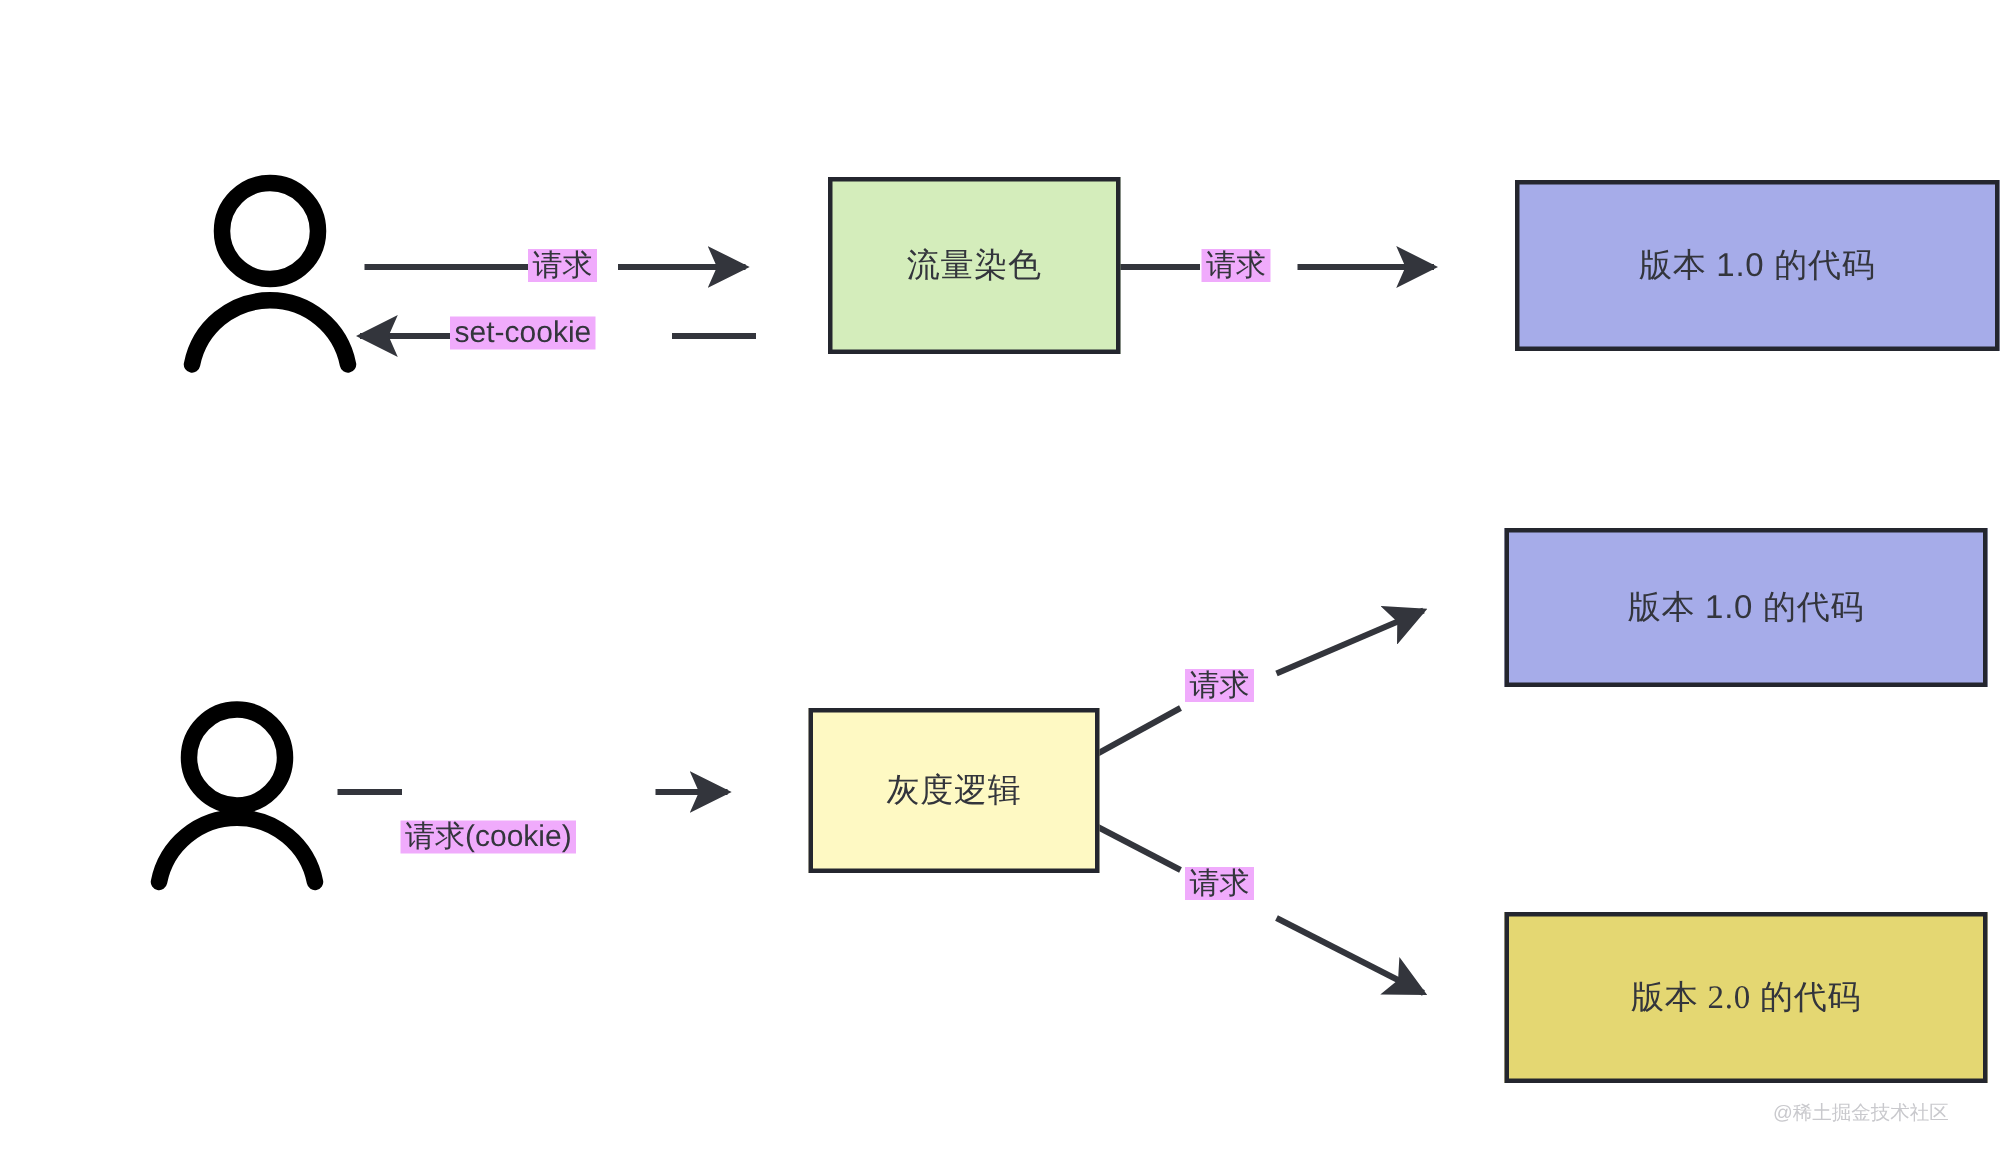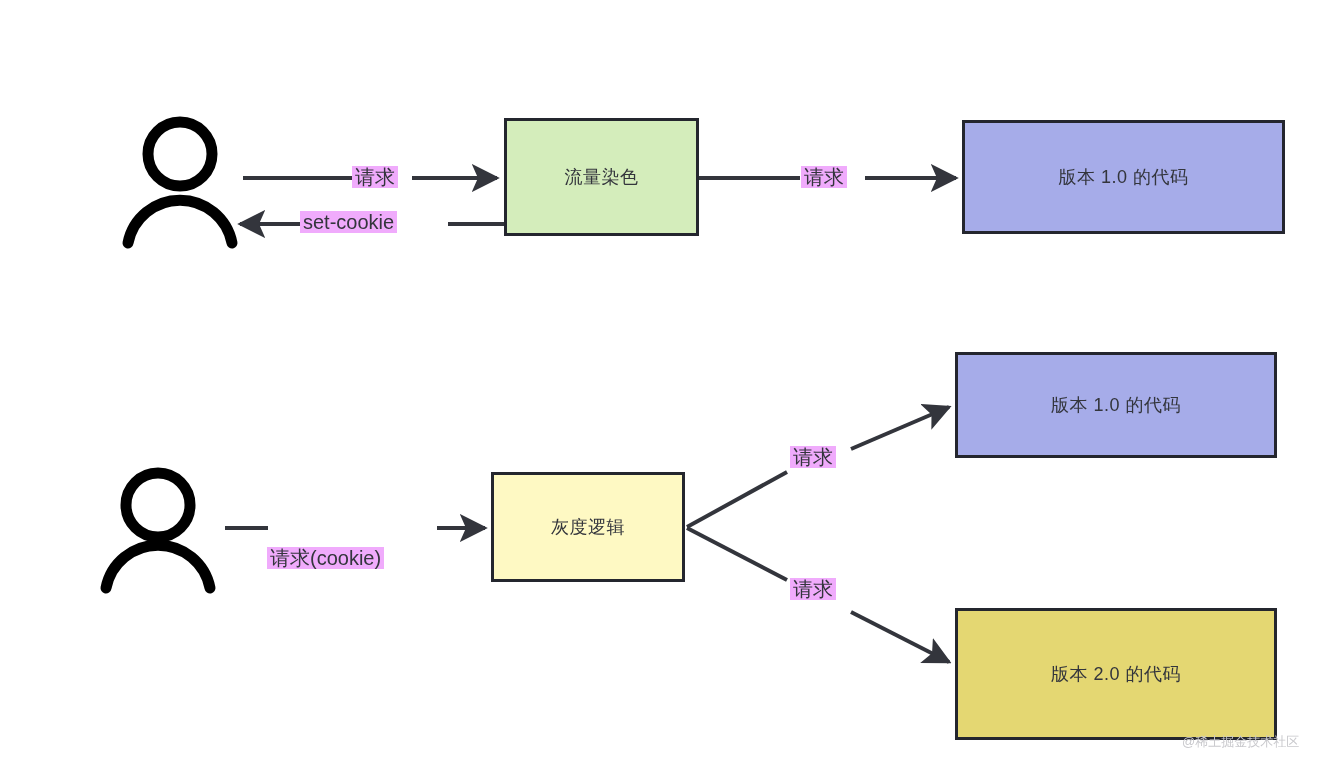--- a/index.html
+++ b/index.html
@@ -25,23 +25,24 @@
     width: 1342px;
     height: 774px;
   }
   .node-box {
     position: absolute;
     box-sizing: border-box;
     border: 3px solid #24262e;
     display: flex;
     align-items: center;
     justify-content: center;
-    font-size: 18px;
+    font-size: 22px;
     color: #33353c;
     letter-spacing: 0.5px;
+    margin-left: 48px;
   }
   .edge-label {
     position: absolute;
     font-size: 20px;
     color: #33353c;
     white-space: nowrap;
     background: #f0abfc;
     padding: 0 3px;
     line-height: 1.1;
   }
@@ -114,21 +115,21 @@
   </div>
 
   <div class="node-box" style="left:491px; top:472px; width:194px; height:110px; background:#fef9c3;">
     <span>灰度逻辑</span>
   </div>
 
   <div class="node-box" style="left:955px; top:352px; width:322px; height:106px; background:#a6ace9;">
     <span>版本 1.0 的代码</span>
   </div>
 
-  <div class="node-box" style="left:955px; top:608px; width:322px; height:132px; background:#e4d772;">
+  <div class="node-box" style="left:955px; top:608px; width:322px; height:114px; background:#e4d772;font-family:Liberation Serif, serif;">
     <span>版本 2.0 的代码</span>
   </div>
 
   <div class="edge-label" style="left:352px; top:166px;">请求</div>
 
   <div class="edge-label" style="left:300px; top:211px;">set-cookie</div>
 
   <div class="edge-label" style="left:801px; top:166px;">请求</div>
 
   <div class="edge-label" style="left:267px; top:515px;margin-top:32px;">请求(cookie)</div>

